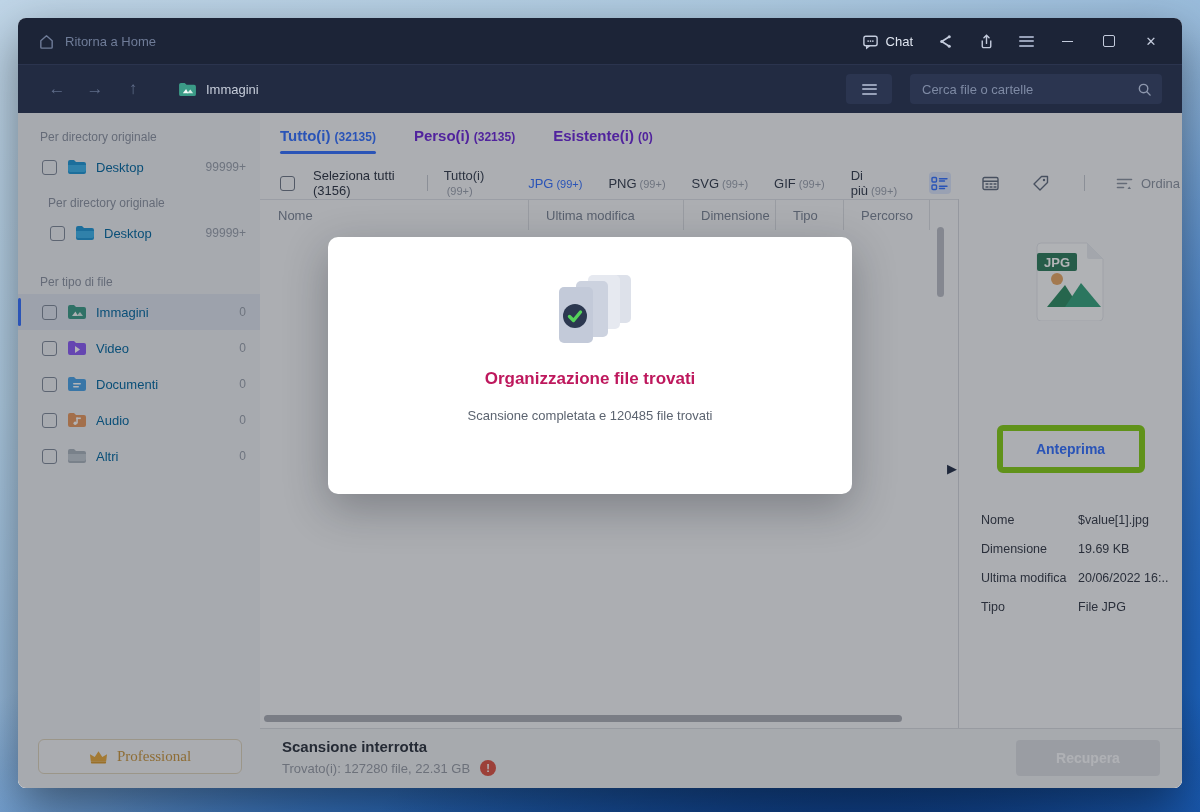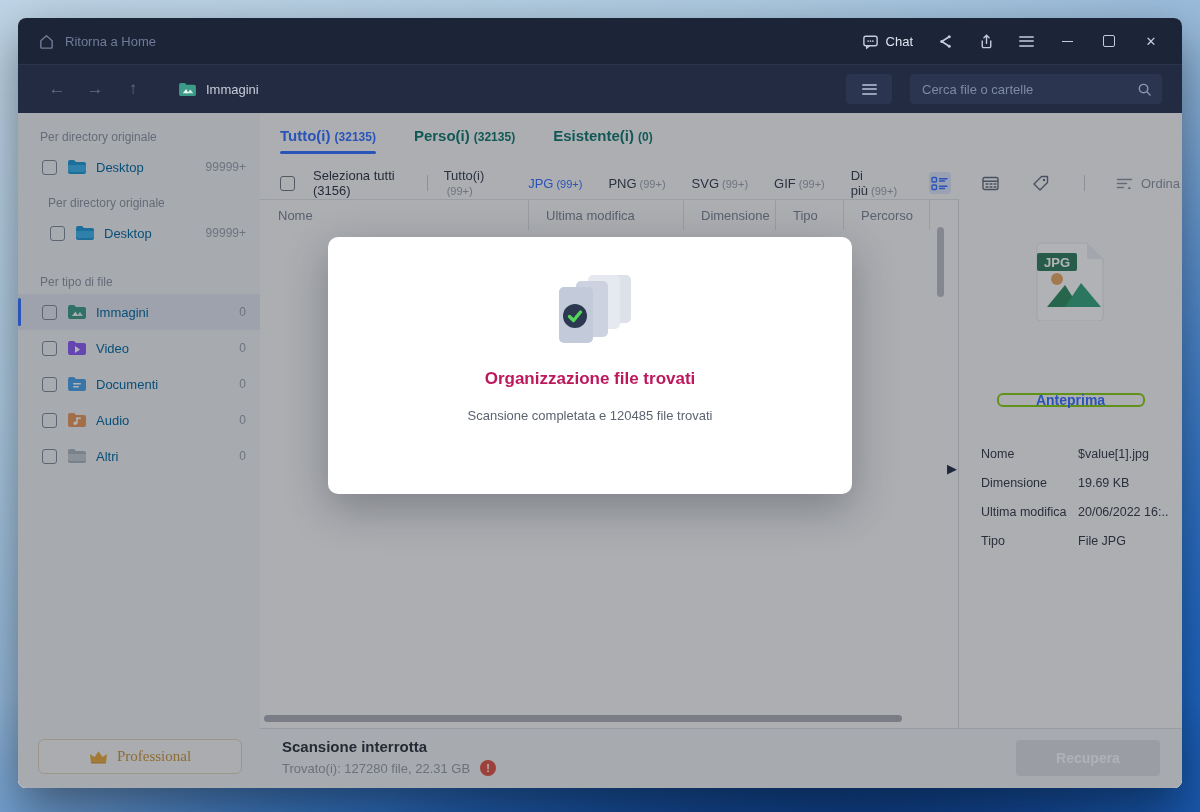--- a/index.html
+++ b/index.html
@@ -56,21 +56,21 @@
   .mini-ic{width:20px;height:16px;flex:none;}
   .pro-btn{position:absolute;left:20px;bottom:14px;width:202px;height:33px;border:1px solid #dcd2bb;
     border-radius:6px;background:#f2f3f5;display:flex;align-items:center;justify-content:center;gap:9px;}
   .pro-btn span{font-family:"Liberation Serif",serif;font-size:15px;color:#c8963e;}
 
   
   .right-section{flex:1;display:flex;flex-direction:column;min-width:0;}
   .upper{flex:1;display:flex;flex-direction:column;min-height:0;}
 
   .tabs-row{display:flex;gap:38px;padding:14px 0 0 20px;height:32px;}
-  .tab{font-size:15px;font-weight:700;color:#0f766e;}
+  .tab{font-size:15px;font-weight:700;color:#6d28d9;}
   .tab .tcount{font-size:12px;font-weight:700;margin-left:4px;}
   .tab.active{color:#3370ff;}
   .tab.active::after{content:"";display:block;height:3px;background:#3370ff;border-radius:2px;margin-top:7px;}
 
   .filter-row{display:flex;align-items:center;height:32px;margin-top:8px;padding-left:20px;}
   .fr-select{display:flex;align-items:center;gap:18px;font-size:13px;color:#2c3442;}
   .fr-sep{width:1px;height:16px;background:#c4c8cf;margin:0 16px;}
   .fr-item{font-size:13px;color:#333d4d;margin-right:26px;}
   .fr-item .fcount{font-size:11px;color:#9aa1ad;margin-left:3px;}
   .fr-item.active{color:#3370ff;}
@@ -91,21 +91,21 @@
   .th.c4{width:68px;}
   .th.c5{width:87px;border-right:1px solid #d8dbe0;}
   .vscroll{position:absolute;right:14px;top:28px;width:7px;height:70px;background:#b9bdc5;border-radius:4px;}
   .hscroll{position:absolute;left:4px;bottom:6px;height:7px;width:638px;background:#aaadb5;border-radius:4px;}
   .collapse-tri{position:absolute;right:1px;top:262px;font-size:13px;color:#232f47;}
 
   
   .preview-panel{width:224px;flex:none;border-left:1px solid #d3d6dc;box-sizing:border-box;
     display:flex;flex-direction:column;align-items:center;padding-top:42px;}
   .file-ic{width:72px;height:80px;position:relative;}
-  .preview-btn{margin-top:72px;width:148px;height:14px;border:2px solid #84cc16;border-radius:6px;
+  .preview-btn{margin-top:104px;width:148px;height:48px;border:6px solid #84cc16;border-radius:6px;
     background:transparent;color:#3370ff;font-size:14px;font-weight:700;display:flex;align-items:center;justify-content:center;}
   .details{margin-top:40px;width:100%;padding:0 0 0 22px;box-sizing:border-box;}
   .drow{display:flex;margin-bottom:15px;font-size:12.5px;color:#333a46;}
   .dlab{width:97px;flex:none;}
   .dval{flex:1;padding-right:6px;white-space:nowrap;overflow:hidden;}
 
   
   .footer{height:60px;background:#eef0f2;border-top:1px solid #d7dade;position:relative;
     padding:9px 0 0 22px;box-sizing:border-box;}
   .f-title{font-size:15px;font-weight:700;color:#2b323d;}

